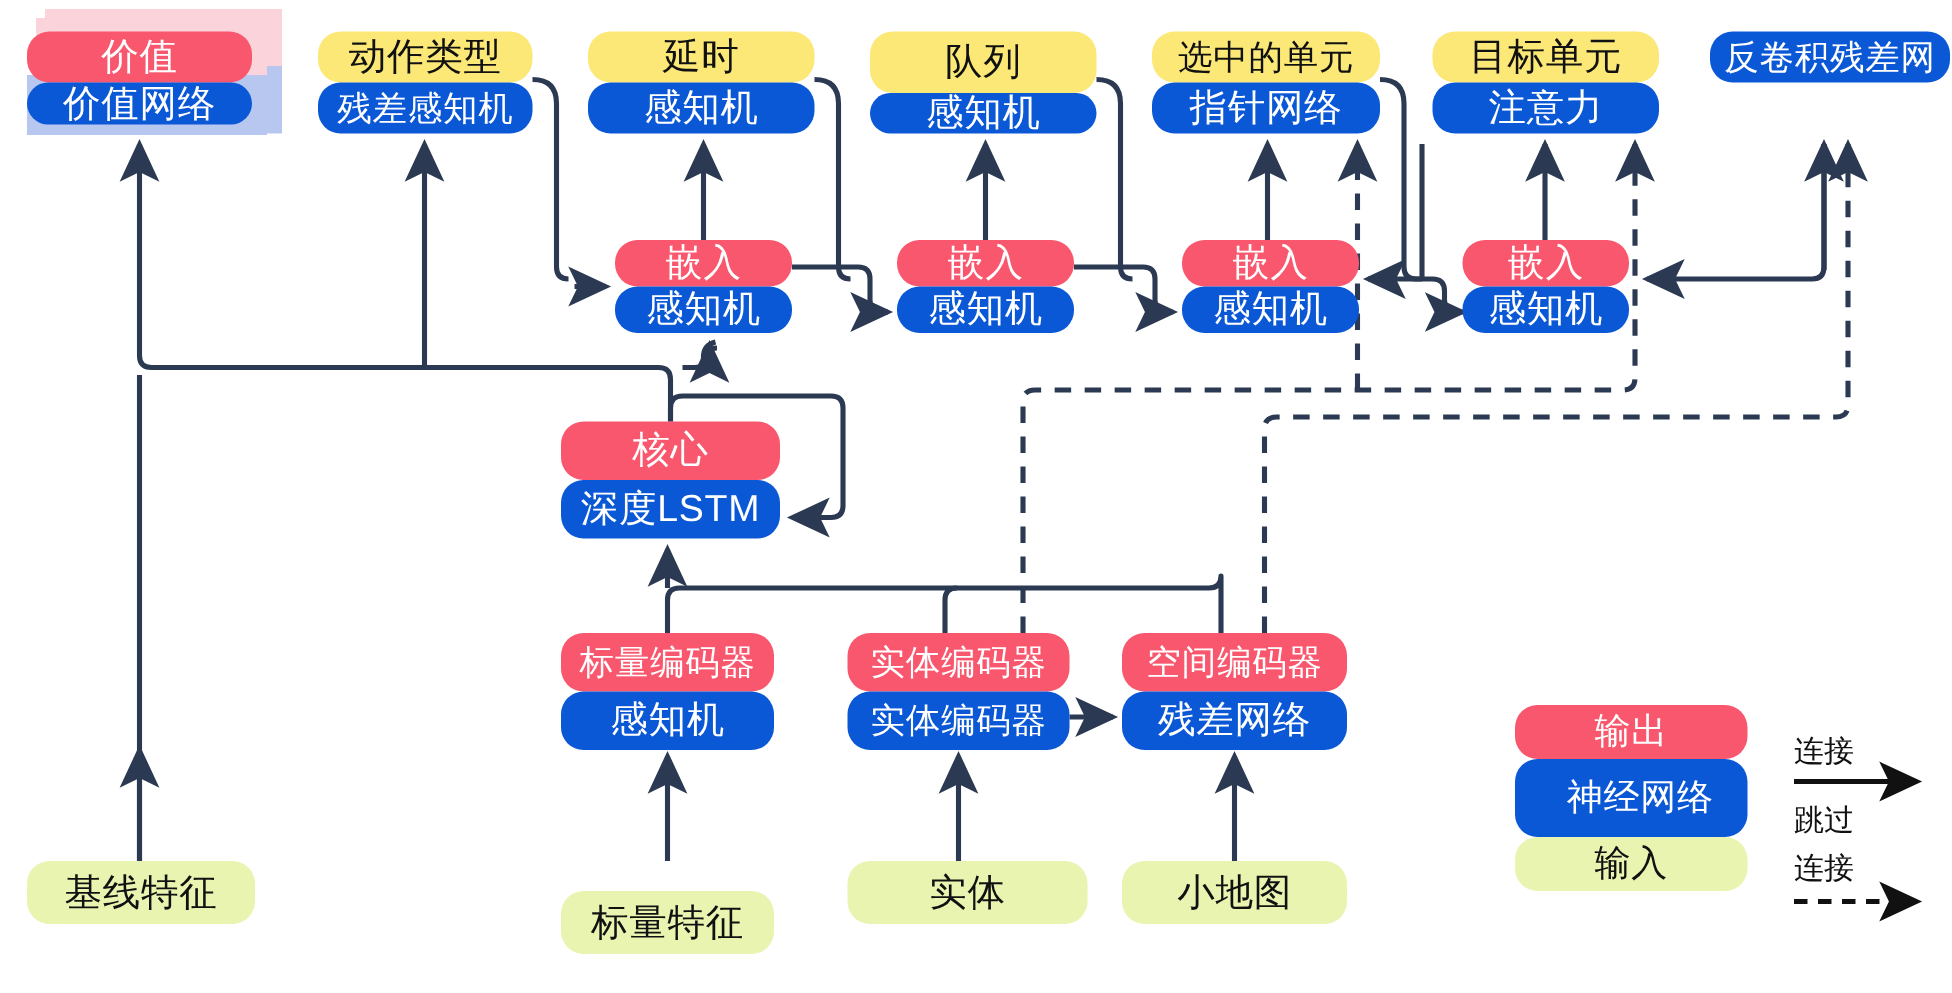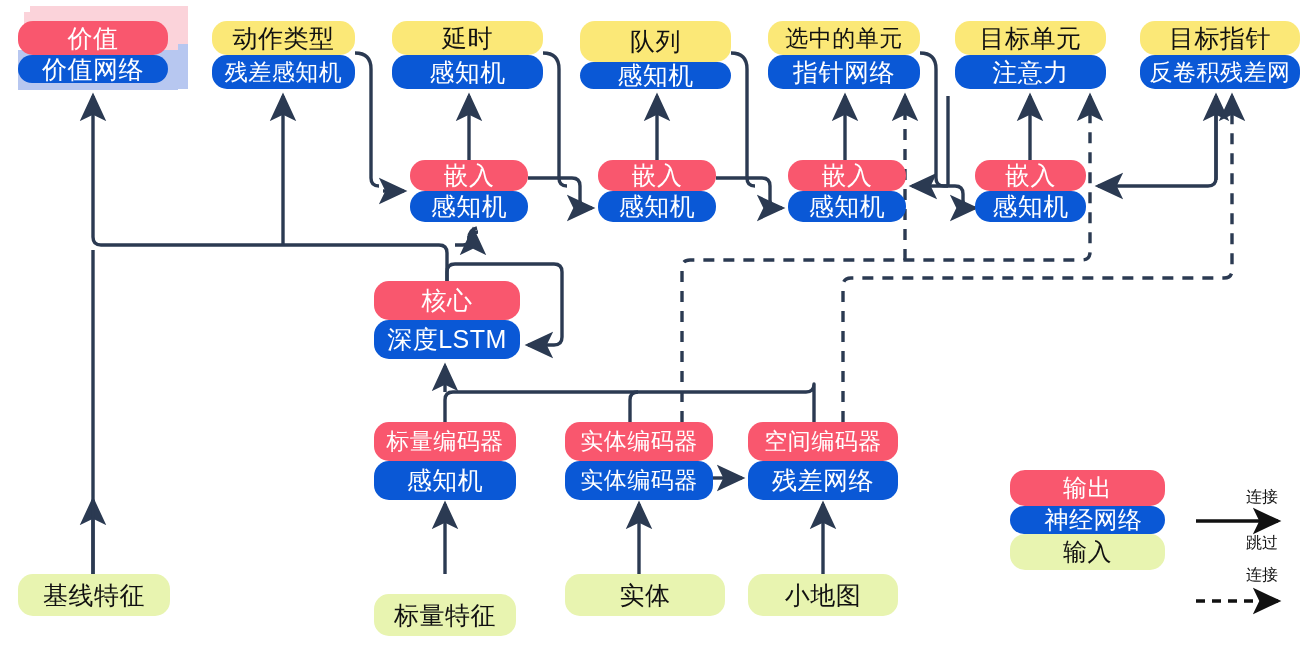--- a/index.html
+++ b/index.html
@@ -13,21 +13,21 @@
         font-size:25px;line-height:1;letter-spacing:.5px;border-radius:15px;}
   .c-action{background:#fbe877;color:#111111;}
   .c-output{background:#f9576e;color:#ffffff;}
   .c-net{background:#0a58d6;color:#ffffff;}
   .c-input{background:#e8f4b0;color:#111111;}
   .shadow{position:absolute;}
   .sh-pink{background:#fbd3da;}
   .sh-blue{background:#b7c7f0;}
   .legend-box{position:absolute;}
   .legend-cell{font-size:24px;}
-  .leg-label{position:absolute;font-size:16px;color:#111;white-space:nowrap;text-align:right;}
+  .leg-label{position:absolute;font-size:20px;color:#111;white-space:nowrap;text-align:left;}
 </style>
 </head>
 <body>
 
 <div id="stage">
 
   <svg id="wires" viewBox="0 0 1301 662">
     <defs>
       <marker id="ah" markerWidth="9" markerHeight="9" refX="7.4" refY="4.5" orient="auto" markerUnits="strokeWidth">
         <path d="M0,0.6 L8.4,4.5 L0,8.4 L1.9,4.5 Z" fill="#2b3a52"></path>
@@ -143,21 +143,20 @@
     <div class="cell c-action" style="height:34px;font-size:23px;">选中的单元</div>
     <div class="cell c-net" style="height:34px;">指针网络</div>
   </div>
 
   <div class="node" style="left: 955px; top: 21px; width: 151px; height: 68px; display: flex; flex-direction: column;">
     <div class="cell c-action" style="height:34px;">目标单元</div>
     <div class="cell c-net" style="height:34px;">注意力</div>
   </div>
 
   <div class="node" style="left: 1140px; top: 21px; width: 160px; height: 68px; display: flex; flex-direction: column;">
-    <div class="cell c-action" style="height:34px;">目标指针</div>
     <div class="cell c-net" style="height:34px;font-size:23px;">反卷积残差网</div>
   </div>
 
   <div class="node" style="left: 410px; top: 160px; width: 118px; height: 62px; display: flex; flex-direction: column;">
     <div class="cell c-output" style="height:31px;">嵌入</div>
     <div class="cell c-net" style="height:31px;">感知机</div>
   </div>
   <div class="node" style="left: 598px; top: 160px; width: 118px; height: 62px; display: flex; flex-direction: column;">
     <div class="cell c-output" style="height:31px;">嵌入</div>
     <div class="cell c-net" style="height:31px;">感知机</div>
@@ -189,21 +188,21 @@
     <div class="cell c-net" style="height:39px;">残差网络</div>
   </div>
 
   <div class="node cell c-input" style="left:18px;top:574px;width:152px;height:42px;">基线特征</div>
   <div class="node cell c-input" style="left:374px;top:574px;width:142px;height:42px;margin-top:20px;">标量特征</div>
   <div class="node cell c-input" style="left:565px;top:574px;width:160px;height:42px;">实体</div>
   <div class="node cell c-input" style="left:748px;top:574px;width:150px;height:42px;">小地图</div>
 
   <div class="legend-box" style="left: 1010px; top: 470px; width: 155px; height: 145px; display: flex; flex-direction: column;">
     <div class="cell c-output legend-cell" style="height:36px;">输出</div>
-    <div class="cell c-net legend-cell" style="height:28px;padding-left:12px;">神经网络</div>
+    <div class="cell c-net legend-cell" style="height:52px;padding-left:12px;">神经网络</div>
     <div class="cell c-input legend-cell" style="height:36px;">输入</div>
   </div>
 
   <div class="leg-label" style="left:1196px;top:487px;width:82px;">连接</div>
   <div class="leg-label" style="left:1196px;top:533px;width:82px;">跳过</div>
   <div class="leg-label" style="left:1196px;top:565px;width:82px;">连接</div>
 
 </div>
 
 </body></html>

